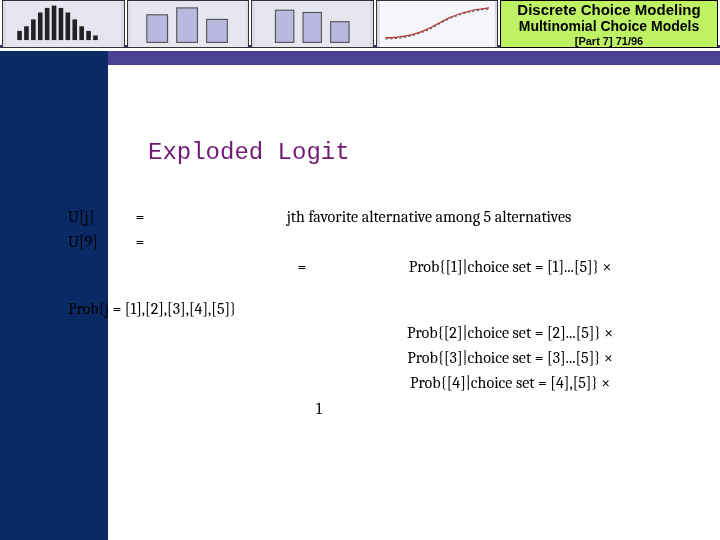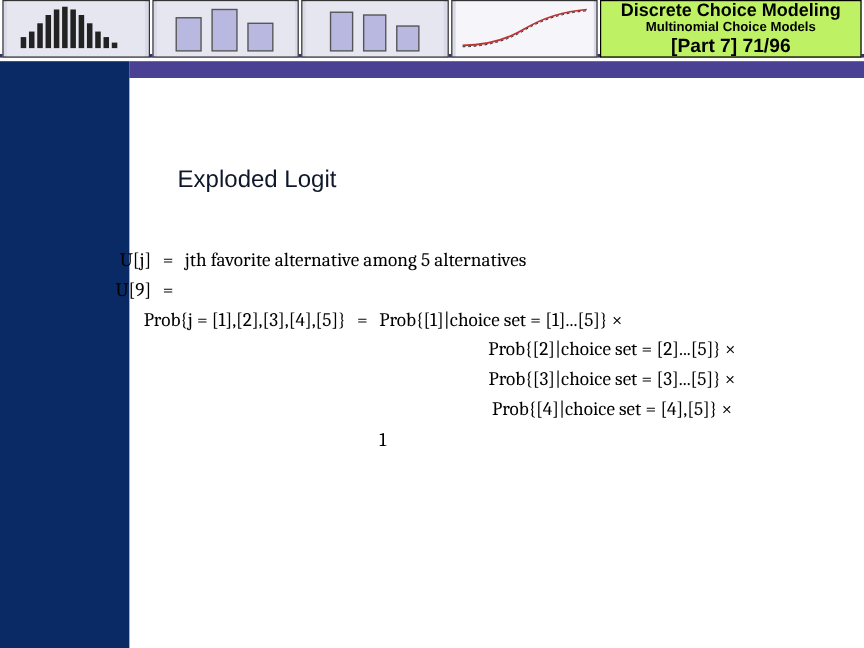--- a/index.html
+++ b/index.html
@@ -8,36 +8,36 @@
 
   
   .header-band { position: absolute; top: 0; left: 0; width: 720px; height: 50px; background: #fff; }
   .header-outline { position: absolute; top: 0; left: 0; width: 720px; height: 48px; border-bottom: 3px solid #3b2f6d; }
   .thumbs { position: absolute; top: 0; left: 2px; width: 496px; height: 48px; display: flex; gap: 2px; }
   .thumb { flex: 1; border: 1px solid #333; background: #d9d9e8; position: relative; overflow: hidden; }
   .thumb svg { width: 100%; height: 100%; display: block; }
 
   .title-box { position: absolute; top: 0; right: 2px; width: 218px; height: 48px; border: 1px solid #000; background: #bef264; padding: 2px 6px; text-align: center; display: flex; flex-direction: column; justify-content: center; margin-left: 44px; }
   .title-main { font-family: 'Trebuchet MS', 'Segoe UI', sans-serif; font-weight: 700; font-size: 15px; line-height: 1; color: #000; }
-  .title-sub { font-family: 'Trebuchet MS', 'Segoe UI', sans-serif; font-weight: 600; font-size: 11px; color: #000; margin-top: 1px; }
-  .title-part { font-family: 'Trebuchet MS', 'Segoe UI', sans-serif; font-weight: 700; font-size: 16px; color: #000; margin-top: 1px; }
+  .title-sub { font-family: 'Trebuchet MS', 'Segoe UI', sans-serif; font-weight: 600; font-size: 14px; color: #000; margin-top: 1px; }
+  .title-part { font-family: 'Trebuchet MS', 'Segoe UI', sans-serif; font-weight: 700; font-size: 11px; color: #000; margin-top: 1px; }
 
   
   .left-rail { position: absolute; top: 51px; left: 0; width: 108px; bottom: 0; background: #0a2a66; }
   .purple-strip { position: absolute; top: 51px; left: 108px; width: 612px; height: 14px; background: #4a4094; }
 
   
   .content { position: absolute; top: 65px; left: 108px; right: 0; bottom: 0; background: #fff; }
-  .heading { position: absolute; top: 74px; left: 40px; font-family: Liberation Sans, sans-serif; font-size: 20px; color: #0f172a; }
+  .heading { position: absolute; top: 74px; left: 40px; font-family: Liberation Mono, monospace; font-size: 24px; color: #701a75; }
 
   .math-block { position: absolute; top: 140px; left: -40px; right: 16px; font-family: 'Cambria Math', Cambria, 'Times New Roman', serif; color: #000; font-size: 16px; line-height: 1.55; }
   .math-row { display: flex; }
-  .math-lhs { min-width: 58px; text-align: right; white-space: nowrap; }
+  .math-lhs { min-width: 58px; text-align: left; white-space: nowrap; }
   .math-eq { width: 28px; text-align: center; }
-  .math-rhs { flex: 1; text-align: left; white-space: nowrap; }
+  .math-rhs { flex: 1; text-align: center; white-space: nowrap; }
   .indent-block { margin-left: 248px; }
   .indent-block .pline { white-space: nowrap; text-align: center; }
   .final-one { margin-left: 248px; margin-top: 1px; }
 </style>
 </head>
 <body>
 
 <div class="slide">
 
   <div class="header-band">
@@ -103,21 +103,21 @@
       <div class="math-row">
         <div class="math-lhs">U[j]</div>
         <div class="math-eq">=</div>
         <div class="math-rhs">jth favorite alternative among 5 alternatives</div>
       </div>
       <div class="math-row">
         <div class="math-lhs">U[9]</div>
         <div class="math-eq">=</div>
       </div>
       <div class="math-row">
-        <div class="math-lhs" style="min-width:220px;">Prob{j = [1],[2],[3],[4],[5]}</div>
+        <div class="math-lhs" style="min-width:220px;margin-top:42px;">Prob{j = [1],[2],[3],[4],[5]}</div>
         <div class="math-eq">=</div>
         <div class="math-rhs">Prob{[1]|choice set = [1]...[5]}   ×</div>
       </div>
       <div class="indent-block">
         <div class="pline">Prob{[2]|choice set = [2]...[5]}   ×</div>
         <div class="pline">Prob{[3]|choice set = [3]...[5]}   ×</div>
         <div class="pline">Prob{[4]|choice set = [4],[5]}    ×</div>
       </div>
       <div class="final-one">1</div>
     </div>

